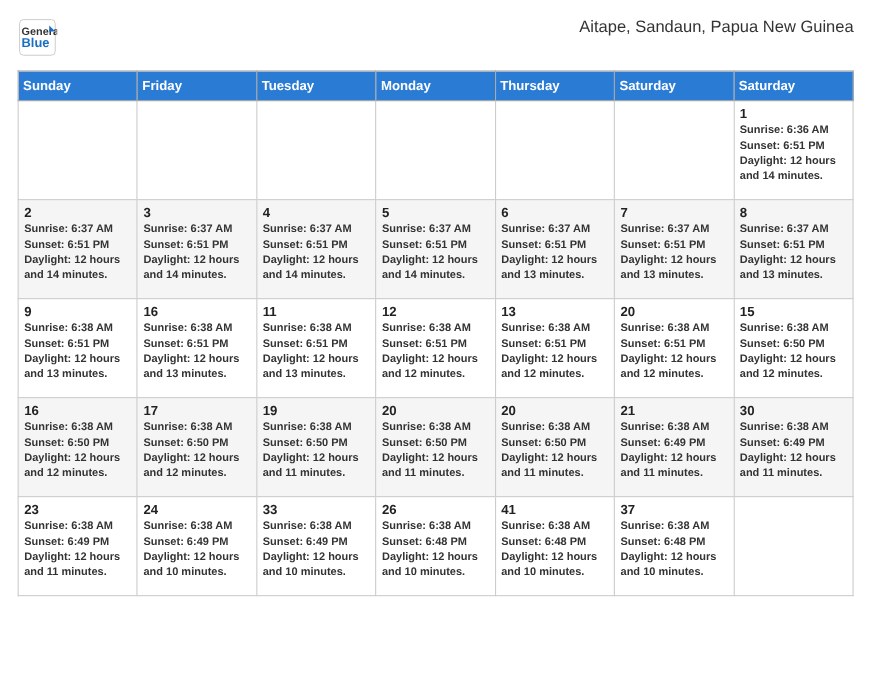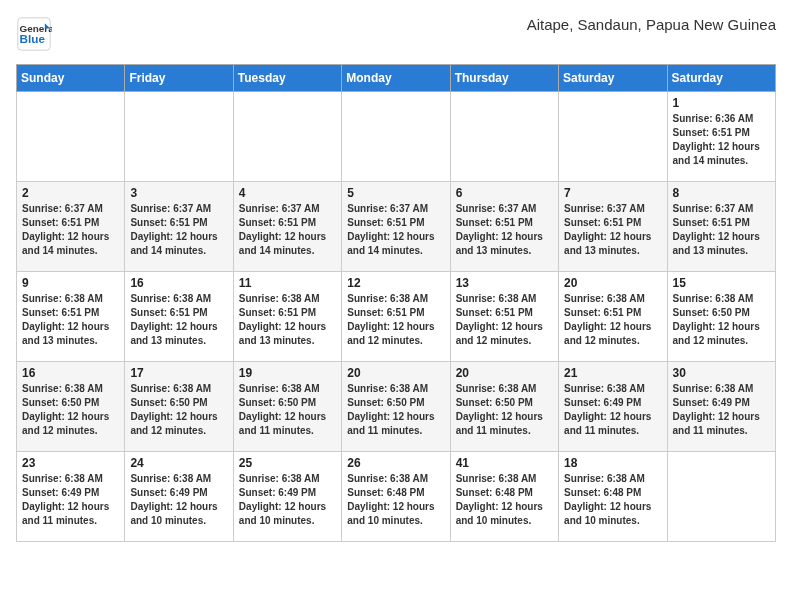--- a/index.html
+++ b/index.html
@@ -286,42 +286,42 @@
 and 11 minutes.</div>
         </td>
         <td>
           <div class="day-number">24</div>
           <div class="day-info" style="white-space: pre-line;">Sunrise: 6:38 AM
 Sunset: 6:49 PM
 Daylight: 12 hours
 and 10 minutes.</div>
         </td>
         <td>
-          <div class="day-number">25</div>
+          <div class="day-number">33</div>
           <div class="day-info" style="white-space: pre-line;">Sunrise: 6:38 AM
 Sunset: 6:49 PM
 Daylight: 12 hours
 and 10 minutes.</div>
         </td>
         <td>
           <div class="day-number">26</div>
           <div class="day-info" style="white-space: pre-line;">Sunrise: 6:38 AM
 Sunset: 6:48 PM
 Daylight: 12 hours
 and 10 minutes.</div>
         </td>
         <td>
           <div class="day-number">41</div>
           <div class="day-info" style="white-space: pre-line;">Sunrise: 6:38 AM
 Sunset: 6:48 PM
 Daylight: 12 hours
 and 10 minutes.</div>
         </td>
         <td>
-          <div class="day-number">18</div>
+          <div class="day-number">37</div>
           <div class="day-info" style="white-space: pre-line;">Sunrise: 6:38 AM
 Sunset: 6:48 PM
 Daylight: 12 hours
 and 10 minutes.</div>
         </td>
         <td class="empty-cell"></td>
       </tr>
     </tbody>
 </table>
 

